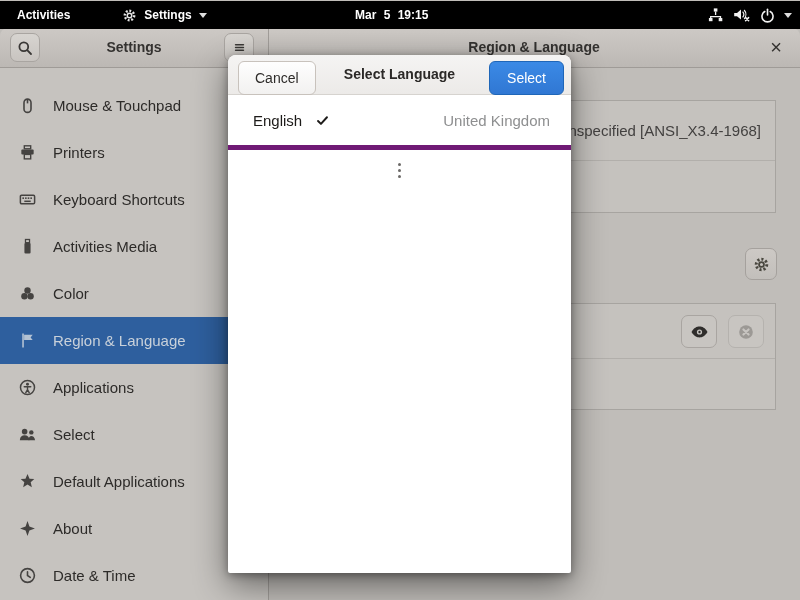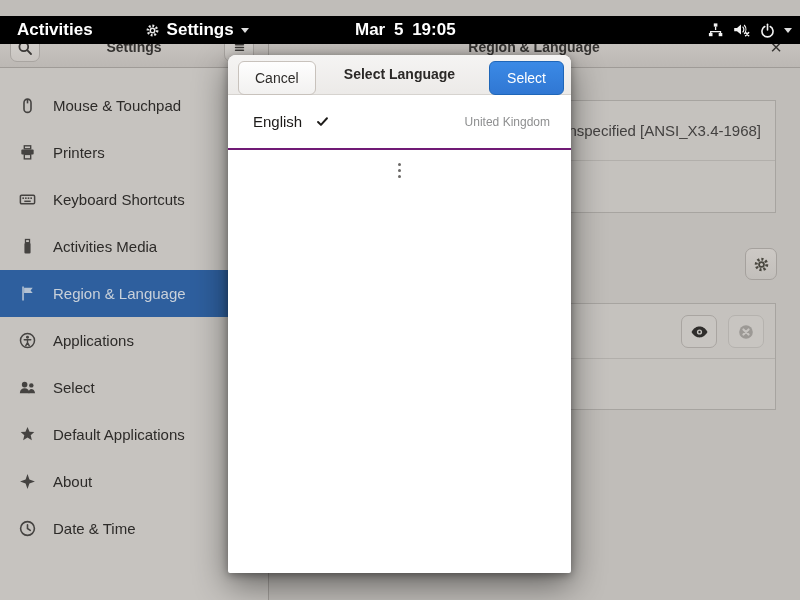--- a/index.html
+++ b/index.html
@@ -7,22 +7,22 @@
   body {
     position: relative;
     font-family: "Liberation Sans", sans-serif;
     background: #c0bdb9;
     overflow: hidden;
   }
   svg { display:block; }
 
   
   .topbar {
-    position:absolute; top:16px; left:0; width:800px; height:28px;
-    background:#000; color:#fff; font-size:17px; font-weight:700;
+    position:absolute; top:1px; left:0; width:800px; height:28px;
+    background:#000; color:#fff; font-size:12px; font-weight:700;
     display:flex; align-items:center; z-index:5;
   }
   .tb-activities { margin-left:13px; padding:0 4px; cursor:default; }
   .tb-appmenu { margin-left:48px; display:flex; align-items:center; gap:7px; }
   .caret-down {
     width:0; height:0;
     border-left:4px solid transparent; border-right:4px solid transparent;
     border-top:5px solid #dedede;
   }
   .tb-clock { position:absolute; left:355px; word-spacing:4px; }
@@ -129,46 +129,46 @@
     background:linear-gradient(#fefefe,#f2f1f0);
     border:1px solid #c8c2bc; color:#2e2c2a;
   }
   .btn-select {
     right:7px; padding:16px 17px;
     background:linear-gradient(#3b8ae6,#3077d3);
     border:1px solid #1f66b8; color:#fff;
   }
   .dlg-row {
     height:55px; display:flex; align-items:center;
-    padding:0 21px 0 25px; border-bottom:2px solid #701a75; cursor:pointer;
+    padding:0 21px 0 25px; border-bottom:5px solid #701a75; cursor:pointer;
   }
   .dlg-lang { font-size:15px; color:#1d1b19; }
   .dlg-check { margin-left:14px; color:#1d1b19; }
-  .dlg-region { margin-left:auto; font-size:12px; color:#8e8f90; }
+  .dlg-region { margin-left:auto; font-size:15px; color:#8e8f90; }
   .more-dots {
     margin-top:13px; display:flex; flex-direction:column; align-items:center; gap:3px;
   }
   .more-dots i { width:3px; height:3px; border-radius:50%; background:#6b6967; }
 </style>
 </head>
 <body>
 
 <div class="topbar">
   <span class="tb-activities">Activities</span>
   <span class="tb-appmenu">
     <span>
       <svg width="15" height="15" viewBox="0 0 16 16">
         <circle cx="8" cy="8" r="5" fill="none" stroke="#e8e8e8" stroke-width="2.6" stroke-dasharray="2 1.8"></circle>
         <circle cx="8" cy="8" r="2.4" fill="none" stroke="#e8e8e8" stroke-width="1.6"></circle>
       </svg>
     </span>
     <span>Settings</span>
     <span class="caret-down"></span>
   </span>
-  <span class="tb-clock">Mar 5 19:05</span>
+  <span class="tb-clock">Mar 5 19:15</span>
   <span class="tb-status">
     <span>
       <svg width="17" height="16" viewBox="0 0 17 16">
         <rect x="6.8" y="1.4" width="3.6" height="3.2" fill="#f2f2f2"></rect>
         <rect x="1.9" y="11" width="3.6" height="3.2" fill="#f2f2f2"></rect>
         <rect x="11.7" y="11" width="3.6" height="3.2" fill="#f2f2f2"></rect>
         <path d="M8.6 4.6 V8 M3.7 11 V9.6 H13.5 V11" fill="none" stroke="#f2f2f2" stroke-width="1.3"></path>
       </svg>
     </span>
     <span>
@@ -252,20 +252,30 @@
   <div class="side-item">
     <span class="icn">
       <svg width="17" height="17" viewBox="0 0 16 16">
         <rect x="6.1" y="1.4" width="3.8" height="3" fill="none" stroke="currentColor" stroke-width="1.2"></rect>
         <rect x="5.1" y="4.6" width="5.8" height="10" rx="1" fill="currentColor"></rect>
       </svg>
     </span>
     <span>Activities Media</span>
   </div>
 
+  <div class="side-item">
+    <span class="icn">
+      <svg width="17" height="17" viewBox="0 0 16 16">
+        <circle cx="8" cy="5.2" r="3" fill="currentColor"></circle>
+        <circle cx="5.1" cy="10.6" r="3" fill="currentColor"></circle>
+        <circle cx="10.9" cy="10.6" r="3" fill="currentColor"></circle>
+      </svg>
+    </span>
+    <span>Color</span>
+  </div>
 
   <div class="side-item selected">
     <span class="icn">
       <svg width="17" height="17" viewBox="0 0 16 16">
         <line x1="3.8" y1="1.5" x2="3.8" y2="14.5" stroke="currentColor" stroke-width="1.5"></line>
         <polygon points="4.8,2.6 12.9,2.6 10.9,5.1 12.9,7.6 4.8,7.6" fill="currentColor"></polygon>
       </svg>
     </span>
     <span>Region &amp; Language</span>
   </div>

